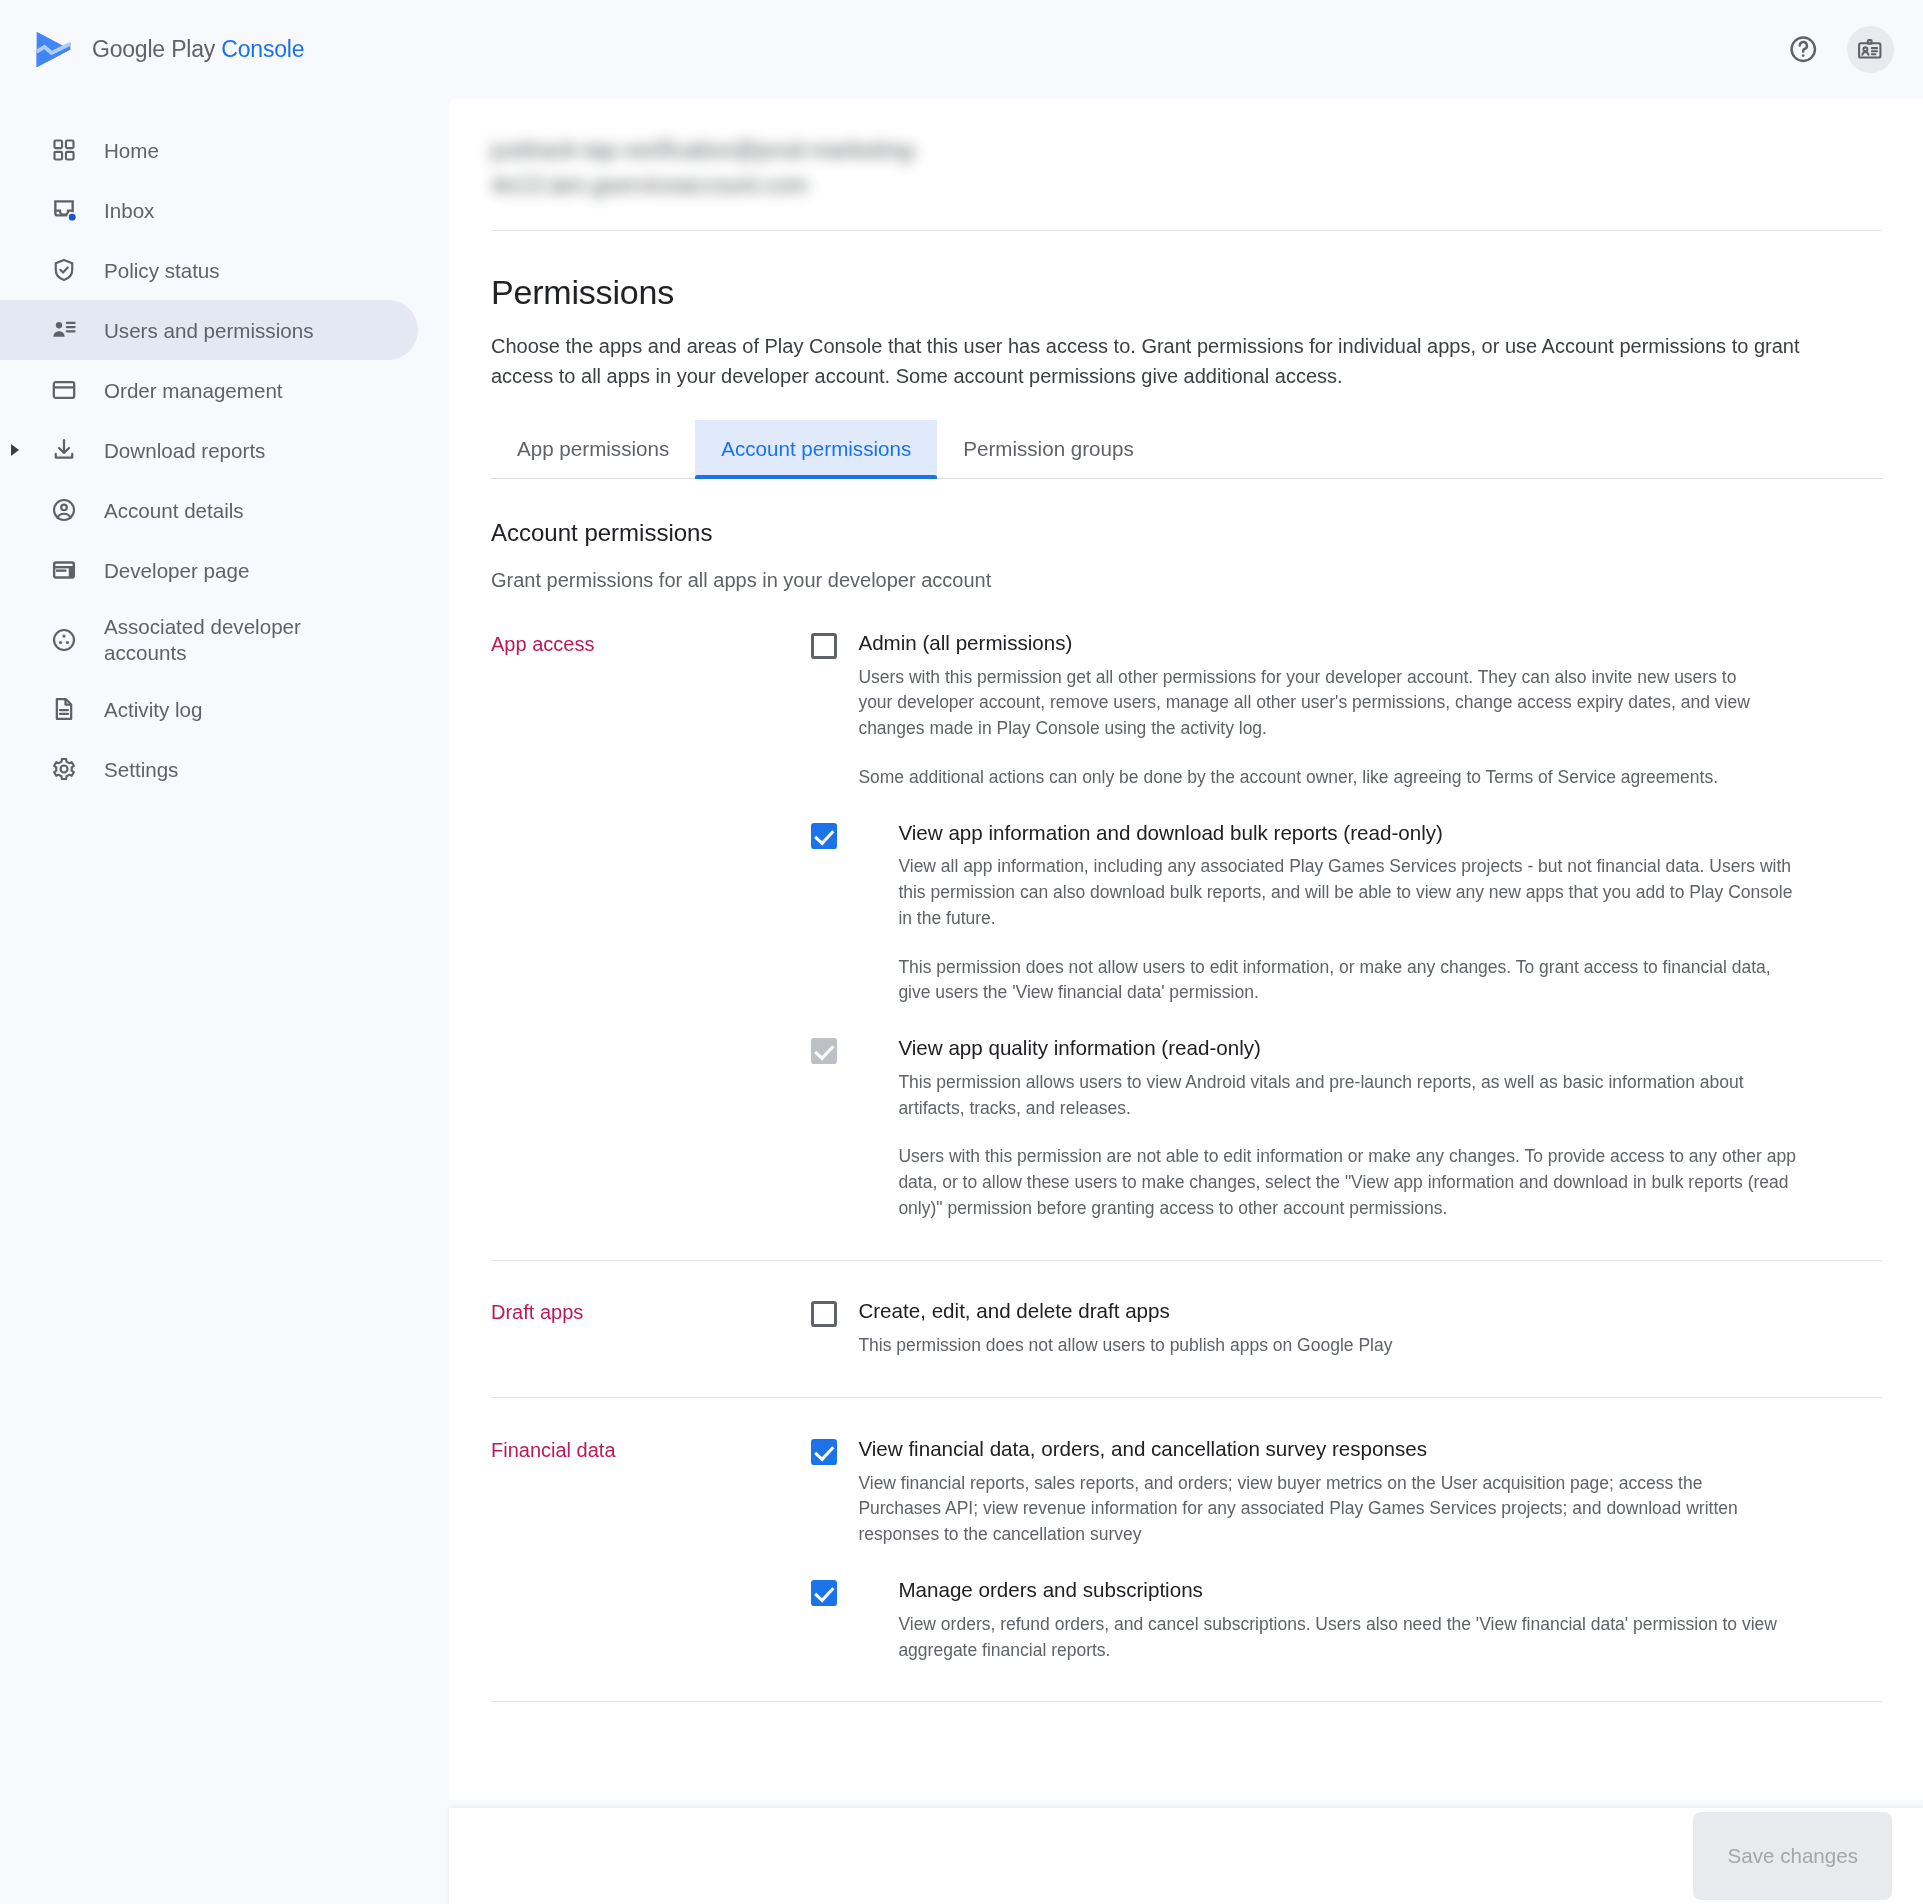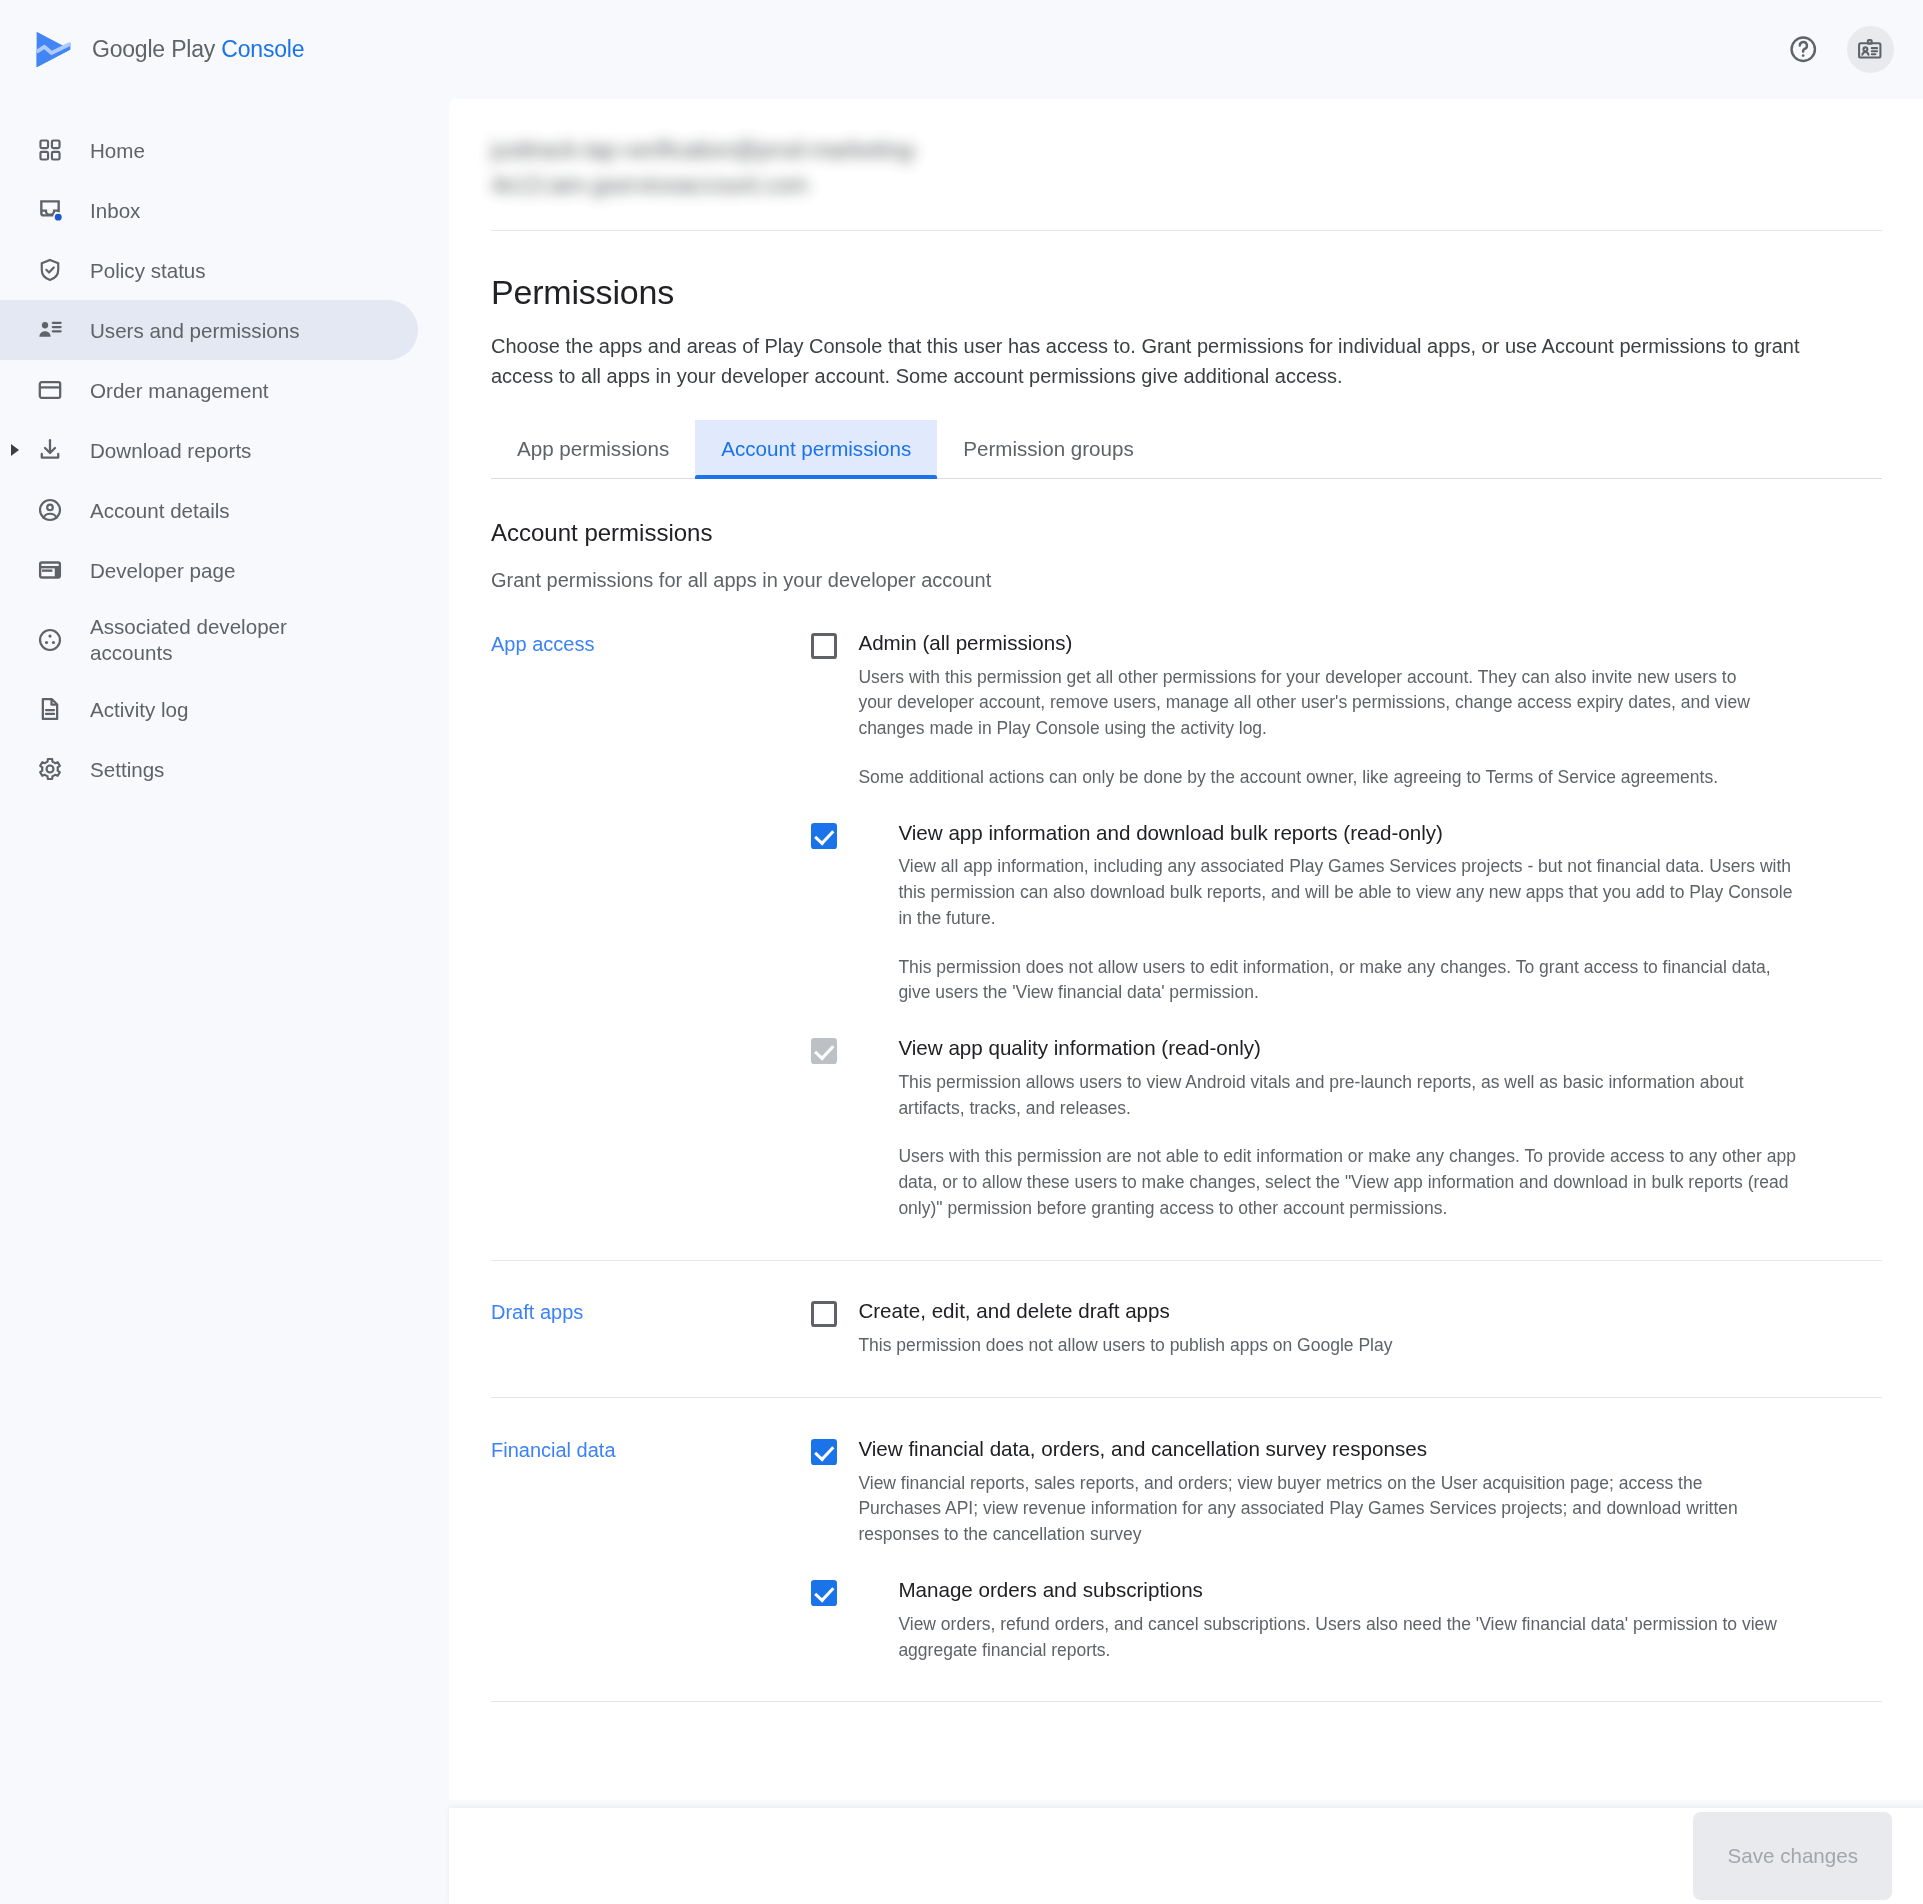--- a/index.html
+++ b/index.html
@@ -64,21 +64,21 @@
     height: 1805px;
     background: #f8f9fd;
     padding-top: 21.4px;
     z-index: 4;
   }
   .nav-item {
     position: relative;
     display: flex;
     align-items: center;
     height: 60px;
-    padding-left: 32px;
+    padding-left: 46px;
     gap: 23px;
     cursor: pointer;
     border-radius: 0 30.5px 30.5px 0;
     width: 418px;
     color: #5f6368;
   }
   .nav-item .nav-ico {
     width: 35px; height: 35px;
     flex: 0 0 35px;
     display:flex; align-items:center; justify-content:center;
@@ -193,21 +193,21 @@
 
   
   .perm-group {
     display: flex;
     padding-top: 38px;
   }
   .perm-group-label {
     width: 320px;
     flex: 0 0 320px;
     font-size: 20px;
-    color: #3b82f6;
+    color: #be185d;
     padding-top: 3.1px;
   }
   .perm-items { flex: 1 1 auto; min-width: 0; }
   .perm-item { display: flex; }
   .perm-item + .perm-item { margin-top: 29px; gap: 40px; }
   .cb {
     flex: 0 0 26px;
     width: 26px; height: 26px;
     margin-right: 21.4px;
     margin-top: 3.1px;

